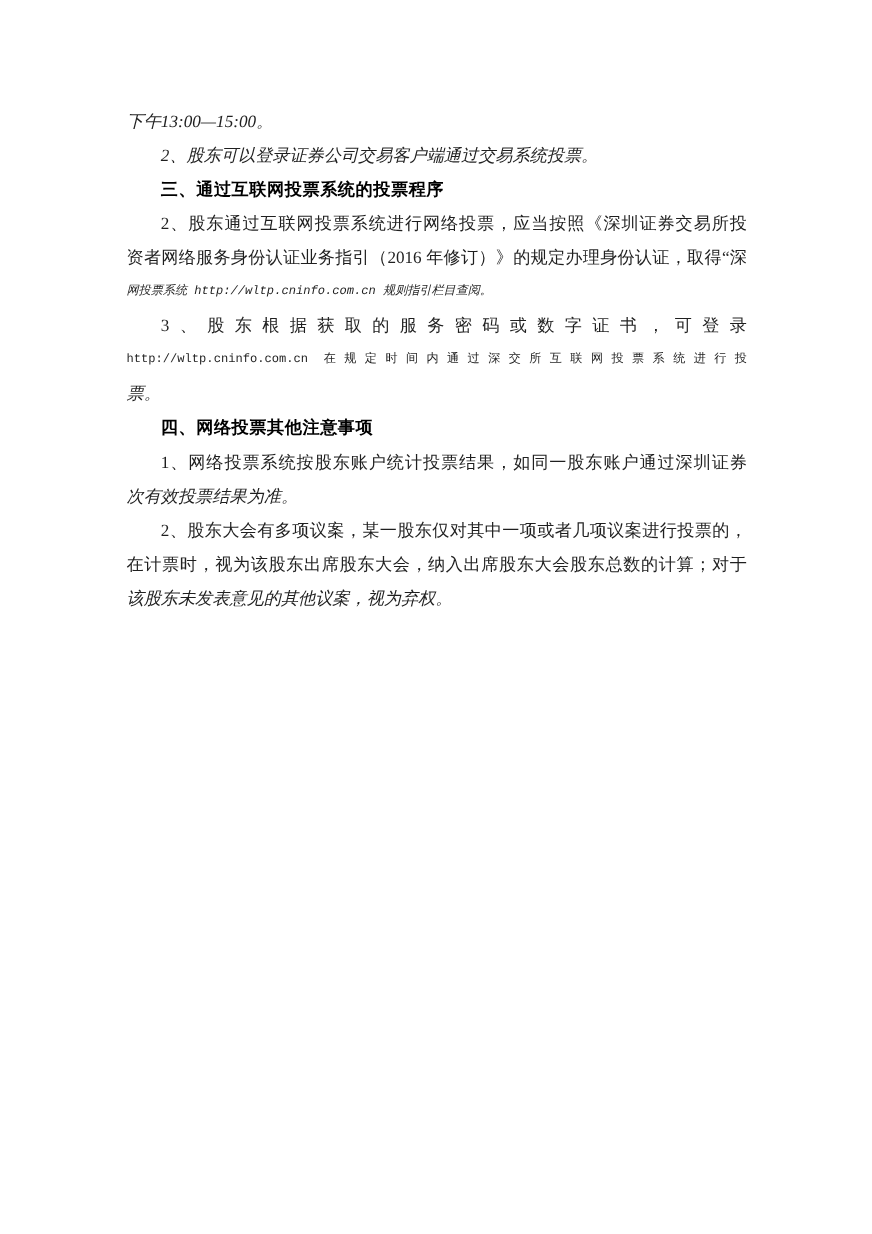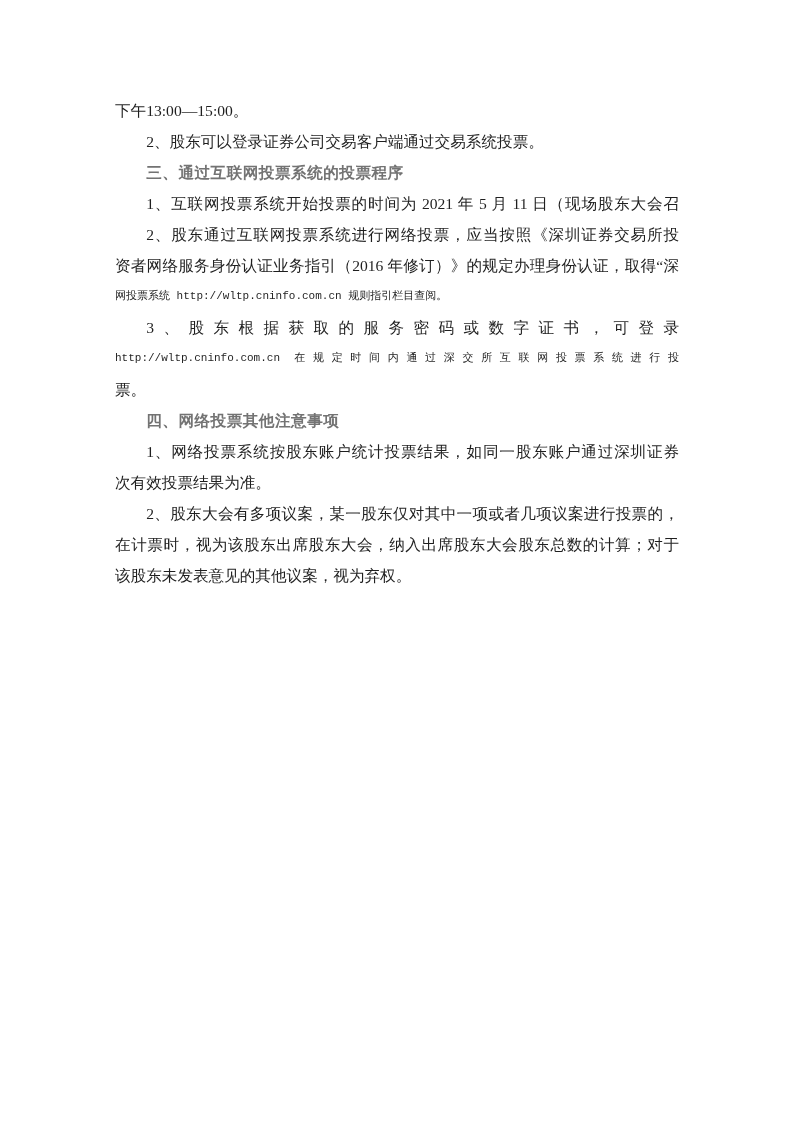--- a/index.html
+++ b/index.html
@@ -31,45 +31,45 @@
     height: 31px;
     text-align: justify;
     text-align-last: justify;
     text-justify: inter-character;
     white-space: normal;
     overflow: hidden;
   }
   .line.end {
     text-align: left;
     text-align-last: left;
+    font-style: italic;
   }
   .indent {
     text-indent: 2em;
   }
   .heading {
     font-weight: bold;
-    color: #737373;
+    color: #000000;
     text-align: left;
     text-align-last: left;
     font-family: "Liberation Sans", "DejaVu Sans", sans-serif;
     letter-spacing: 0.5px;
   }
   .mono-latin {
     font-family: "Liberation Mono", "DejaVu Sans Mono", monospace;
     font-size: 11px;
   }
 </style>
 </head>
 <body>
 
 <div class="page">
   <div class="line end">下午13:00—15:00。</div>
   <div class="line end indent">2、股东可以登录证券公司交易客户端通过交易系统投票。</div>
   <div class="line heading indent">三、通过互联网投票系统的投票程序</div>
-  <div class="line indent">1、互联网投票系统开始投票的时间为 2021 年 5 月 11 日（现场股东大会召</div>
   <div class="line indent">2、股东通过互联网投票系统进行网络投票，应当按照《深圳证券交易所投</div>
   <div class="line">资者网络服务身份认证业务指引（2016 年修订）》的规定办理身份认证，取得“深</div>
   <div class="line end mono-latin">网投票系统 http://wltp.cninfo.com.cn 规则指引栏目查阅。</div>
   <div class="line indent">3、股东根据获取的服务密码或数字证书，可登录</div>
   <div class="line mono-latin">http://wltp.cninfo.com.cn 在规定时间内通过深交所互联网投票系统进行投</div>
   <div class="line end">票。</div>
   <div class="line heading indent">四、网络投票其他注意事项</div>
   <div class="line indent">1、网络投票系统按股东账户统计投票结果，如同一股东账户通过深圳证券</div>
   <div class="line end">次有效投票结果为准。</div>
   <div class="line indent">2、股东大会有多项议案，某一股东仅对其中一项或者几项议案进行投票的，</div>

